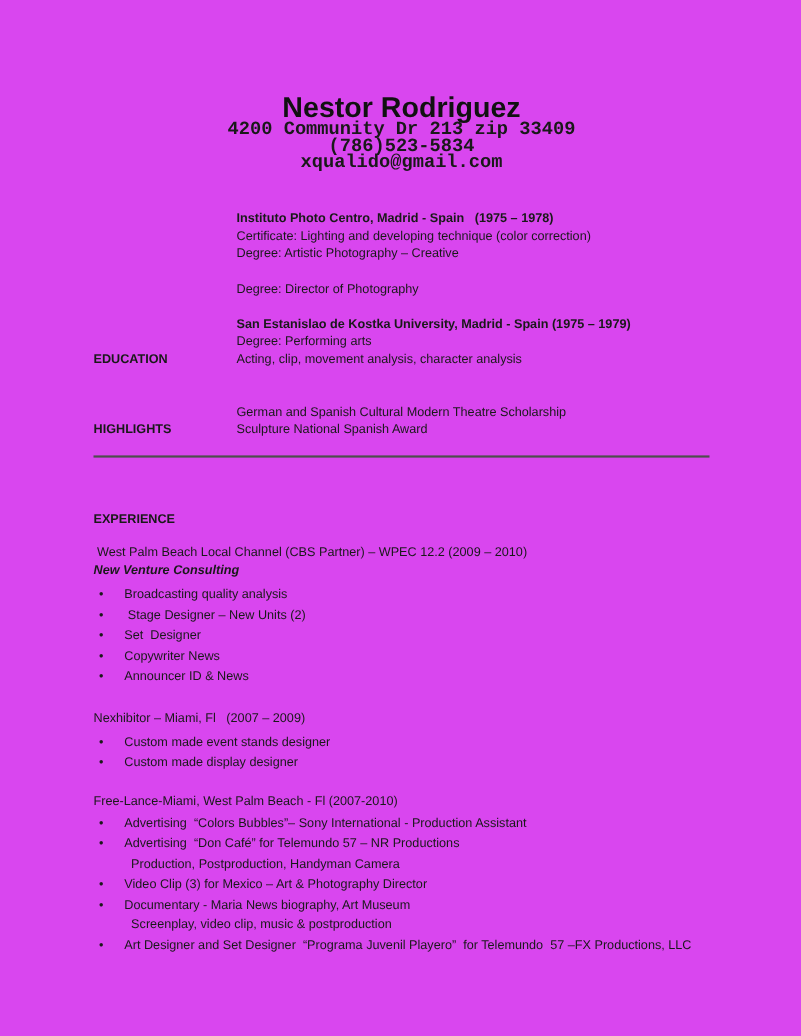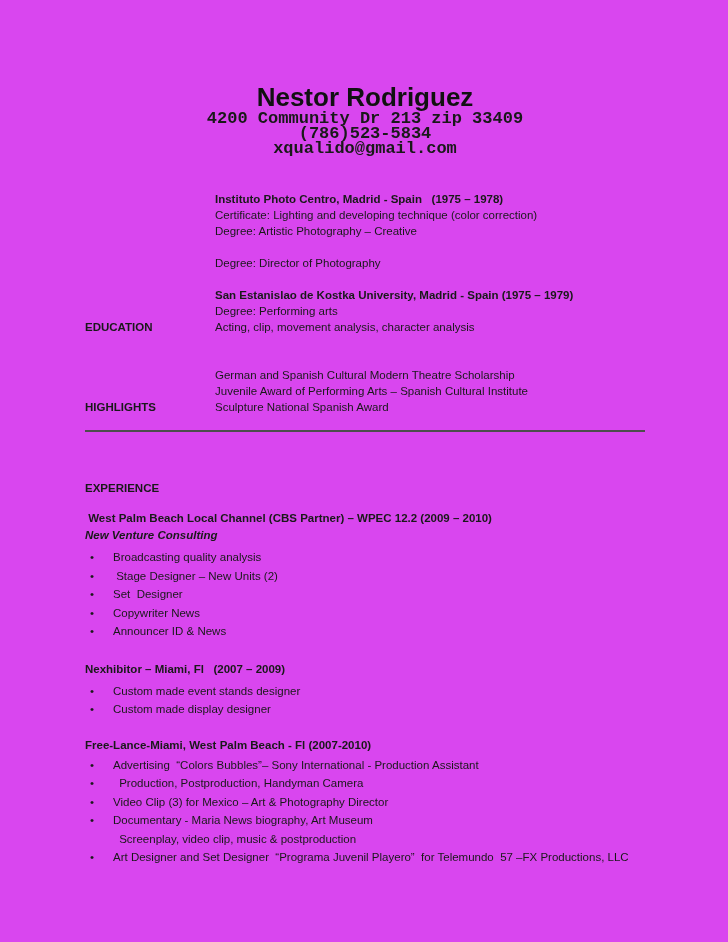--- a/index.html
+++ b/index.html
@@ -61,21 +61,21 @@
     border-top: 2px solid #4d4d4d;
   }
 
   
   .experience-label {
     margin-top: 48px;
     font-weight: 700;
     line-height: 16px;
   }
   .job-title {
-    font-weight: 700;
+    font-weight: 400;
     line-height: 17px;
   }
   .job-title.j0 { margin-top: 14px; }
   .job-title.j1 { margin-top: 20px; }
   .job-title.j2 { margin-top: 18px; }
   .job-role {
     font-weight: 700;
     font-style: italic;
     line-height: 17px;
   }
@@ -125,21 +125,20 @@
       <div class="eline bold t">San Estanislao de Kostka University, Madrid - Spain (1975 – 1979)</div>
       <div class="eline t">Degree: Performing arts</div>
       <div class="eline t">Acting, clip, movement analysis, character analysis</div>
     </div>
   </div>
 
   <div class="row section-highlights">
     <div class="row-label t">HIGHLIGHTS</div>
     <div class="row-content">
       <div class="eline t">German and Spanish Cultural Modern Theatre Scholarship</div>
-      <div class="eline t">Juvenile Award of Performing Arts – Spanish Cultural Institute</div>
       <div class="eline t">Sculpture National Spanish Award</div>
     </div>
   </div>
 
   <div class="rule"></div>
 
   <div class="experience-label t">EXPERIENCE</div>
 
   <div class="job-title j0 t"> West Palm Beach Local Channel (CBS Partner) – WPEC 12.2 (2009 – 2010)</div>
   <div class="job-role t">New Venture Consulting</div>
@@ -153,21 +152,21 @@
 
   <div class="job-title j1 t">Nexhibitor – Miami, Fl   (2007 – 2009)</div>
   <ul class="bullets">
     <li><span class="marker">•</span><span class="t">Custom made event stands designer</span></li>
     <li><span class="marker">•</span><span class="t">Custom made display designer</span></li>
   </ul>
 
   <div class="job-title j2 t">Free-Lance-Miami, West Palm Beach - Fl (2007-2010)</div>
   <ul class="bullets tight">
     <li><span class="marker">•</span><span class="t">Advertising  “Colors Bubbles”– Sony International - Production Assistant</span></li>
-    <li><span class="marker">•</span></li>
+    <li><span class="marker">•</span><span class="t">Advertising  “Don Café” for Telemundo 57 – NR Productions</span></li>
   </ul>
   <div class="subline t"> Production, Postproduction, Handyman Camera</div>
   <ul class="bullets tight" style="margin-top:0">
     <li><span class="marker">•</span><span class="t">Video Clip (3) for Mexico – Art &amp; Photography Director</span></li>
     <li><span class="marker">•</span><span class="t">Documentary - Maria News biography, Art Museum</span></li>
   </ul>
   <div class="subline t"> Screenplay, video clip, music &amp; postproduction</div>
   <ul class="bullets tight" style="margin-top:0">
     <li><span class="marker">•</span><span class="t">Art Designer and Set Designer  “Programa Juvenil Playero”  for Telemundo  57 –FX Productions, LLC</span></li>
   </ul>

